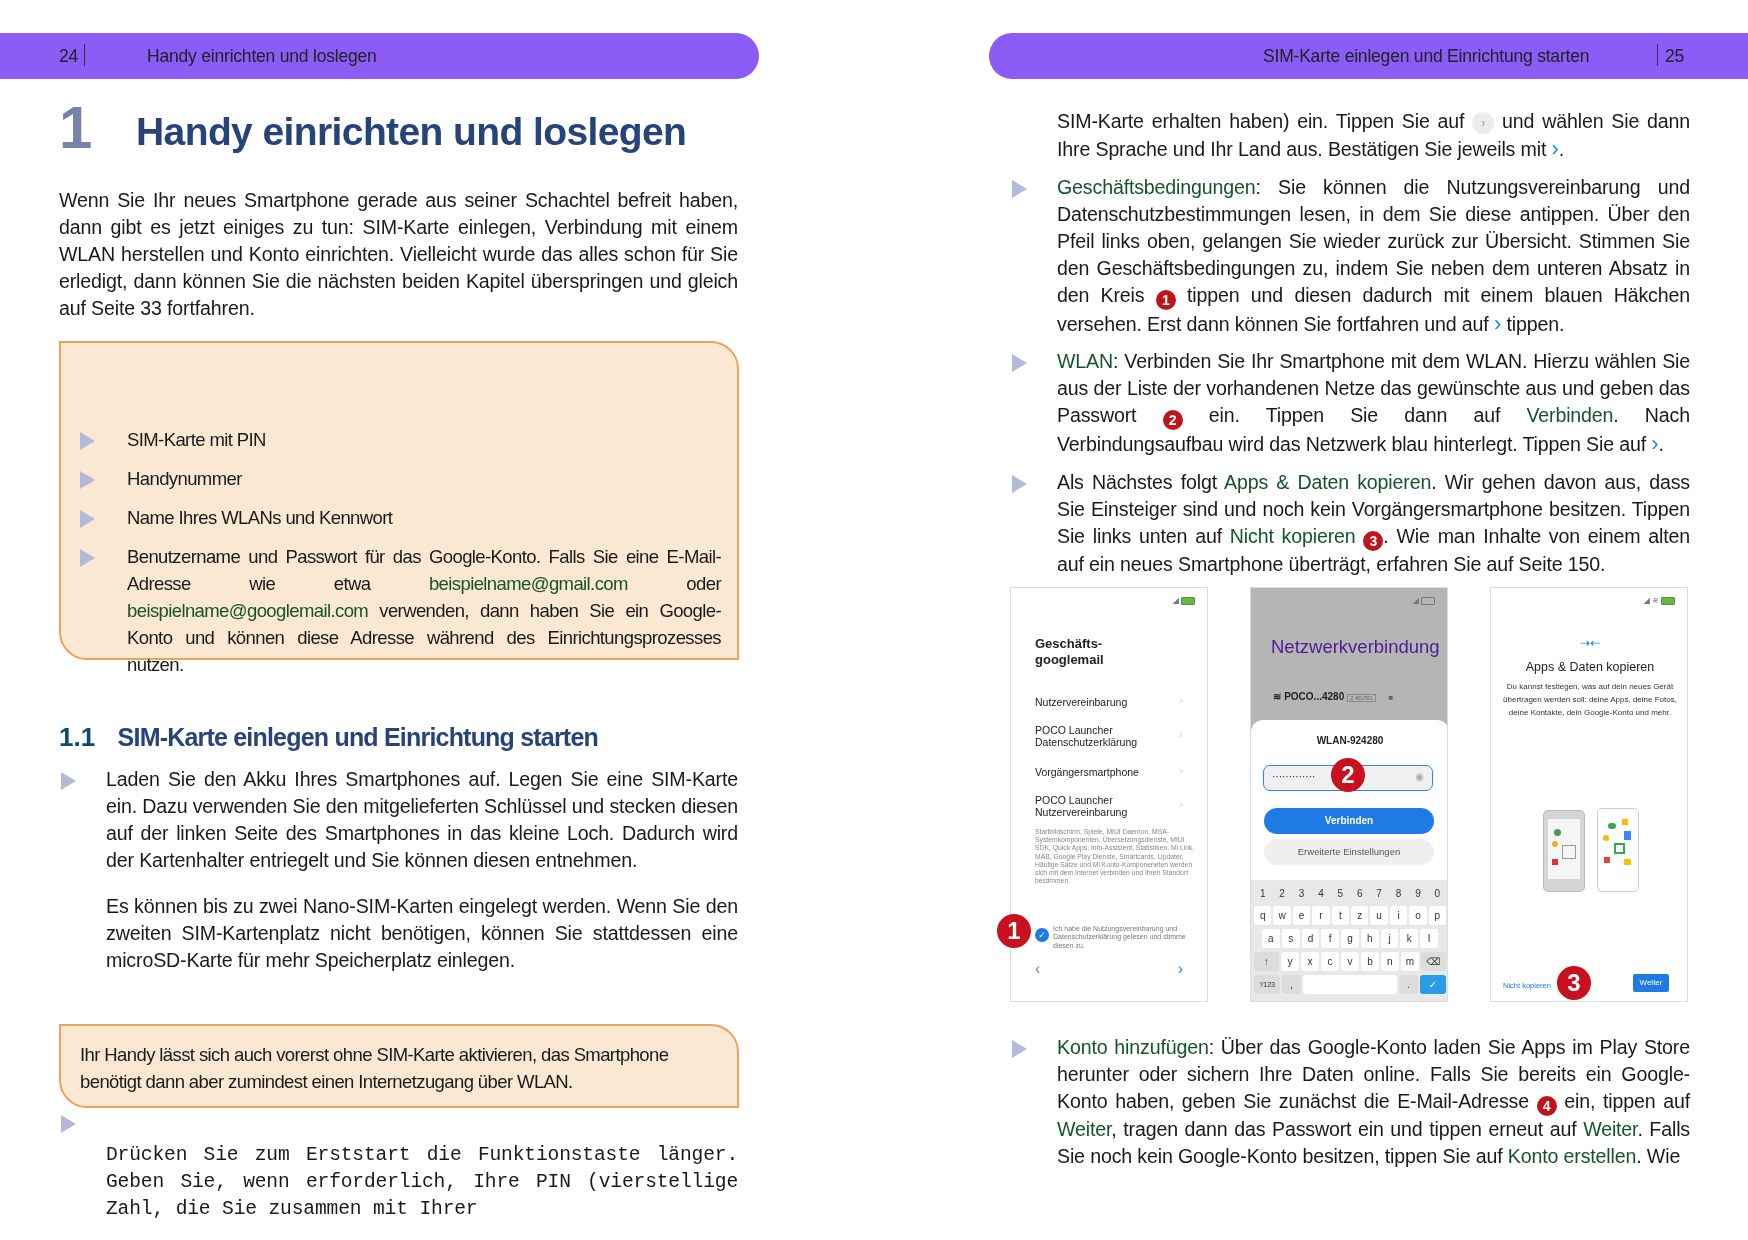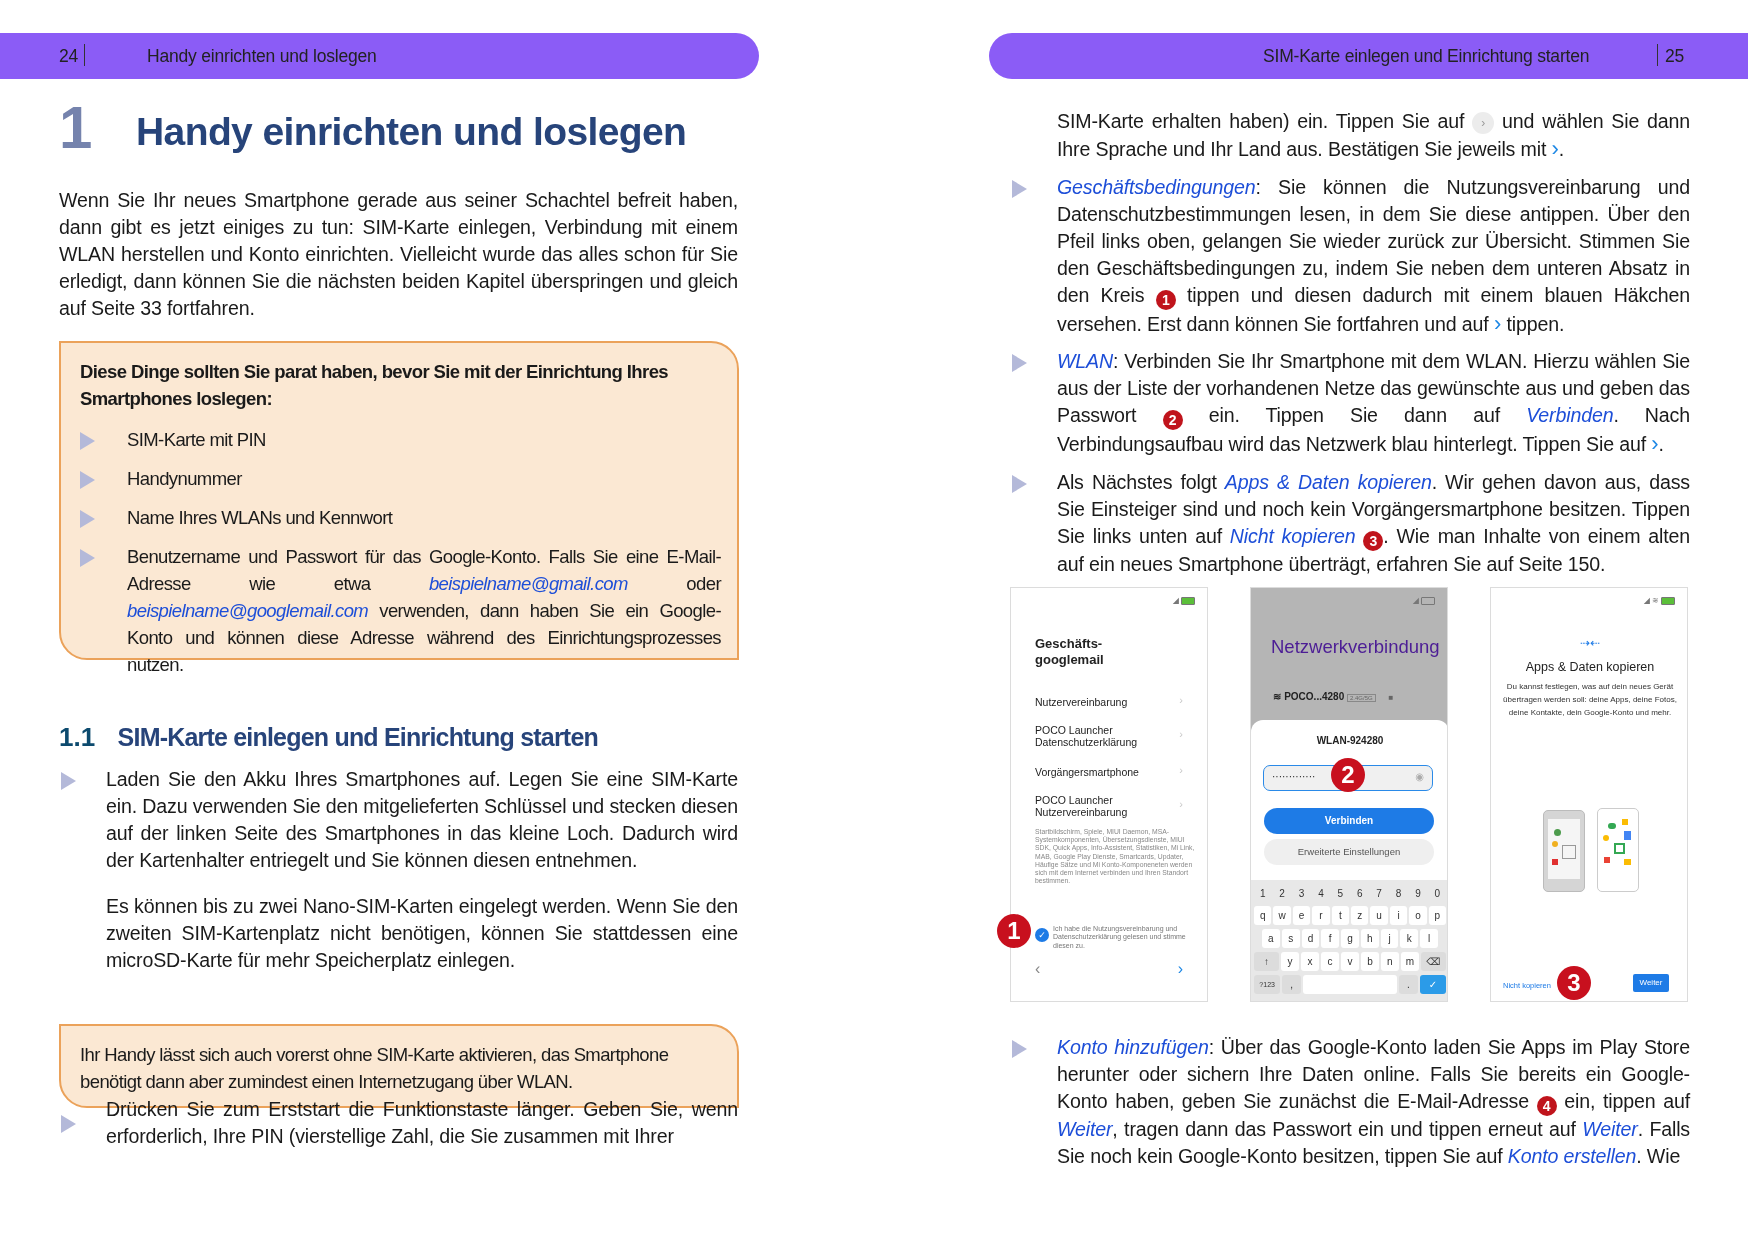--- a/index.html
+++ b/index.html
@@ -13,21 +13,21 @@
   .hdr-right { left:989px; width:759px; border-radius:23px 0 0 23px; }
   .hdr span { position:absolute; top:13px; font-size:17.5px; color:#222; letter-spacing:-0.2px; }
   .pg-sep { display:inline-block; width:1px; height:22px; background:#333; vertical-align:middle; }
 
   
   .chap-num { left:59px; top:98px; font-size:60px; font-weight:bold; color:#7583ad; line-height:60px; }
   .chap-title { left:136px; top:110px; font-size:39px; font-weight:bold; color:#27447a; letter-spacing:-0.6px; }
 
   .body-text { font-size:19.6px; line-height:27px; text-align:justify; color:#1a1a1a; letter-spacing:-0.15px; }
 
-  .orange { color:#1d4ed8; font-style:italic; }
+  .orange { color:#14532d; }
 
   
   .callout { position:absolute; background:#fbe8d3; border:2px solid #eba25a; border-radius:0 28px 0 28px; box-sizing:border-box; }
   .callout .ct { font-size:18.5px; line-height:27px; color:#1a1a1a; letter-spacing:-0.6px; transform-origin:left top; }
   .callout .ctitle { font-weight:bold; }
 
   .bullet { position:absolute; width:0; height:0; border-top:9px solid transparent; border-bottom:9px solid transparent; border-left:15px solid #b4b9d9; }
 
   .sec-num { font-size:26px; font-weight:bold; color:#0c4a6e; }
   .sec-title { font-size:25px; font-weight:bold; color:#27447a; letter-spacing:-0.8px; }
@@ -77,21 +77,20 @@
   <span style="left:84px; top:11px;"><i class="pg-sep"></i></span>
   <span style="left:147px;">Handy einrichten und loslegen</span>
 </div>
 
 <div class="abs chap-num">1</div>
 <div class="abs chap-title">Handy einrichten und loslegen</div>
 
 <div class="abs body-text" style="left:59px; top:187px; width:679px;">Wenn Sie Ihr neues Smartphone gerade aus seiner Schachtel befreit haben, dann gibt es jetzt einiges zu tun: SIM-Karte einlegen, Verbindung mit einem WLAN herstellen und Konto einrichten. Vielleicht wurde das alles schon für Sie erledigt, dann können Sie die nächsten beiden Kapitel überspringen und gleich auf Seite 33 fortfahren.</div>
 
 <div class="callout" style="left:59px; top:341px; width:680px; height:319px;">
-  <div class="ct ctitle abs" style="left:19px; top:15px; width:640px;">Diese Dinge sollten Sie parat haben, bevor Sie mit der Einrichtung Ihres Smartphones loslegen:</div>
   <div class="bullet" style="left:19px; top:89px;"></div>
   <div class="ct abs" style="left:66px; top:83px;">SIM-Karte mit PIN</div>
   <div class="bullet" style="left:19px; top:128px;"></div>
   <div class="ct abs" style="left:66px; top:122px;">Handynummer</div>
   <div class="bullet" style="left:19px; top:167px;"></div>
   <div class="ct abs" style="left:66px; top:161px;">Name Ihres WLANs und Kennwort</div>
   <div class="bullet" style="left:19px; top:206px;"></div>
   <div class="ct abs" style="left:66px; top:200px; width:594px; text-align:justify;"><span>Benutzername und Passwort für das Google-Konto. Falls Sie eine E-Mail-Adresse wie etwa </span><span class="orange">beispielname@gmail.com</span><span> oder </span><span class="orange">beispielname@googlemail.com</span><span> verwenden, dann haben Sie ein Google-Konto und können diese Adresse während des Einrichtungsprozesses nutzen.</span></div>
 </div>
 
@@ -102,21 +101,21 @@
 
 <div class="bullet" style="left:61px; top:772px;"></div>
 <div class="abs body-text" style="left:106px; top:766px; width:632px;">Laden Sie den Akku Ihres Smartphones auf. Legen Sie eine SIM-Karte ein. Dazu verwenden Sie den mitgelieferten Schlüssel und stecken diesen auf der linken Seite des Smartphones in das kleine Loch. Dadurch wird der Kartenhalter entriegelt und Sie können diesen entnehmen.</div>
 <div class="abs body-text" style="left:106px; top:893px; width:632px;">Es können bis zu zwei Nano-SIM-Karten eingelegt werden. Wenn Sie den zweiten SIM-Kartenplatz nicht benötigen, können Sie stattdessen eine microSD-Karte für mehr Speicherplatz einlegen.</div>
 
 <div class="callout" style="left:59px; top:1024px; width:680px; height:84px;">
   <div class="ct abs" style="left:19px; top:15px; width:640px;">Ihr Handy lässt sich auch vorerst ohne SIM-Karte aktivieren, das Smartphone benötigt dann aber zumindest einen Internetzugang über WLAN.</div>
 </div>
 
 <div class="bullet" style="left:61px; top:1115px;"></div>
-<div class="abs body-text" style="left:106px; top:1096px; width:632px;">Drücken Sie zum Erststart die Funktionstaste länger. Geben Sie, wenn erforderlich, Ihre PIN (vierstellige Zahl, die Sie zusammen mit Ihrer</div>
+<div class="abs body-text" style="left:106px; top:1142px; width:632px;font-family:Liberation Mono, monospace;">Drücken Sie zum Erststart die Funktionstaste länger. Geben Sie, wenn erforderlich, Ihre PIN (vierstellige Zahl, die Sie zusammen mit Ihrer</div>
 
 <div class="hdr hdr-right">
   <span style="left:274px;">SIM-Karte einlegen und Einrichtung starten</span>
   <span style="left:668px; top:11px;"><i class="pg-sep"></i></span>
   <span style="left:676px;">25</span>
 </div>
 
 <div class="abs body-text" style="left:1057px; top:108px; width:633px;"><span>SIM-Karte erhalten haben) ein. Tippen Sie auf </span><span class="inline-grey-btn">›</span><span> und wählen Sie dann Ihre Sprache und Ihr Land aus. Bestätigen Sie jeweils mit </span><span class="inline-chev">›</span><span>.</span></div>
 
 <div class="bullet" style="left:1012px; top:180px;"></div>

